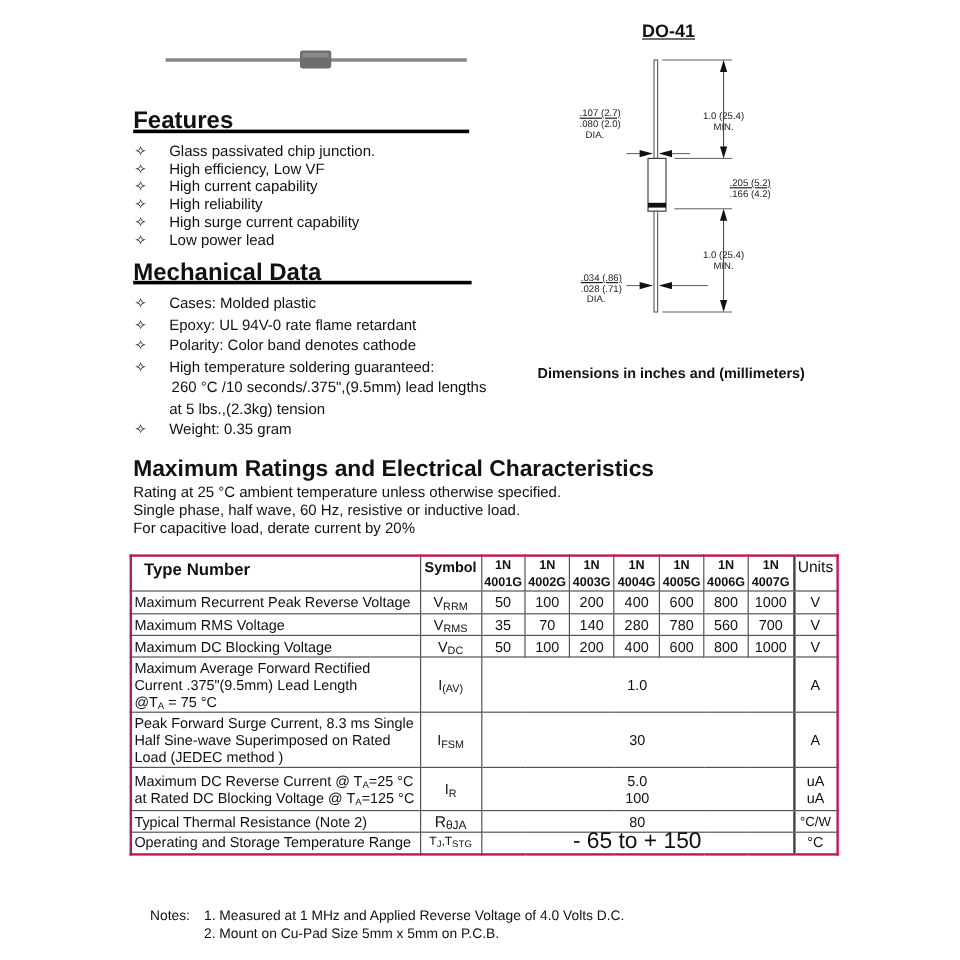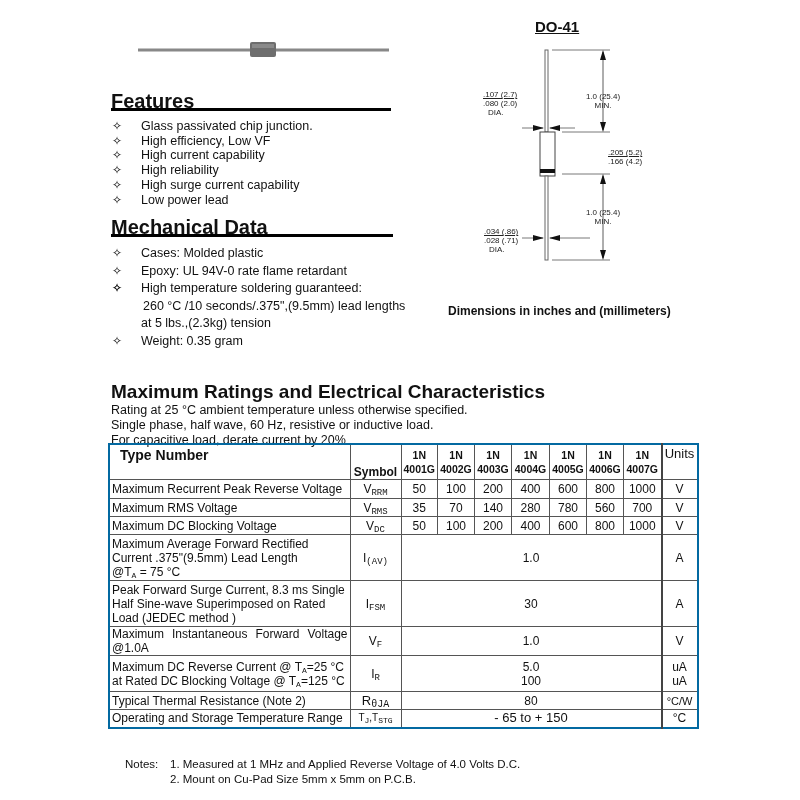--- a/index.html
+++ b/index.html
@@ -5,28 +5,28 @@
   html, body { margin:0; padding:0; background:#fff; }
   body { width:800px; height:800px; position:relative; overflow:hidden;
          font-family:"Liberation Sans", sans-serif; color:#111; }
   .abs { position:absolute; }
   .h2 { font-weight:bold; font-size:20px; line-height:22px; }
   .hr { position:absolute; height:3px; background:#000; }
   ul.bul { list-style:none; margin:0; padding:0; position:absolute; font-size:12.5px; }
   ul.bul li { position:relative; padding-left:29px; }
   ul.bul li .b { position:absolute; left:0; top:0; font-size:12px; }
   .intro { font-size:12.5px; line-height:15px; }
-  table.spec { position:absolute; left:108px; top:443px; border-collapse:collapse;
-               table-layout:fixed; font-size:12px; border:2px solid #0369a1; }
+  table.spec { position:absolute; left:108px; top:462px; border-collapse:collapse;
+               table-layout:fixed; font-size:12px; border:2px solid #be185d; }
   table.spec td { border:1px solid #555; padding:0 2px; text-align:center; vertical-align:middle; line-height:14px; }
   table.spec td.lbl { text-align:left; }
   table.spec td.just { text-align:justify; text-align-last:left; }
   table.spec td.unitcol { border-left:2px solid #444; }
   .hdrpart { font-weight:bold; font-size:10.5px; line-height:13px; }
-  sub { font-size:9px; vertical-align:-2px; line-height:0;font-family:Liberation Mono, monospace; }
+  sub { font-size:9px; vertical-align:-2px; line-height:0; }
   .small { font-size:8px; }
   .notes { font-size:11.5px; line-height:15px; }
   .dimtxt { font-size:8px; line-height:9px; color:#222; }
 </style>
 </head>
 <body>
 
 <div class="abs" style="left:136px;top:40px;width:255px;height:20px;">
   <svg width="255" height="20">
     <line x1="2" y1="10" x2="253" y2="10" stroke="#888" stroke-width="3"></line>
@@ -44,21 +44,21 @@
   <li><span class="b">✧</span><span>High reliability</span></li>
   <li><span class="b">✧</span><span>High surge current capability</span></li>
   <li><span class="b">✧</span><span>Low power lead</span></li>
 </ul>
 
 <div class="abs h2" style="left:111px;top:216px;">Mechanical Data</div>
 <div class="hr" style="left:111px;top:234px;width:282px;"></div>
 <ul class="bul" style="left:112px;top:245px;line-height:17.5px;">
   <li><span class="b">✧</span><span>Cases: Molded plastic</span></li>
   <li><span class="b">✧</span><span>Epoxy: UL 94V-0 rate flame retardant</span></li>
-  <li><span class="b">✧</span></li>
+  <li><span class="b">✧</span><span>Polarity: Color band denotes cathode</span></li>
   <li><span class="b">✧</span><span>High temperature soldering guaranteed:</span>
     <div style="padding-left:2px;">260 °C /10 seconds/.375",(9.5mm) lead lengths</div>
     <div>at 5 lbs.,(2.3kg) tension</div>
   </li>
   <li><span class="b">✧</span><span>Weight: 0.35 gram</span></li>
 </ul>
 
 <div class="abs" style="left:535px;top:18px;font-weight:bold;font-size:15px;text-decoration:underline;">DO-41</div>
 <svg class="abs" style="left:440px;top:40px;" width="240" height="240">
 
@@ -131,21 +131,21 @@
       <col style="width:37px">
       <col style="width:38px">
     <col style="width:37px">
       <col style="width:37px">
       <col style="width:38px">
       <col style="width:36px">
   </colgroup>
   <tbody>
       <tr style="height:29px;">
     <td class="lbl" style="font-weight:bold;font-size:14px;padding-left:10px;vertical-align:top;padding-top:3px;">Type Number</td>
-    <td style="font-weight:bold;vertical-align:top;padding-top:20px;text-align:center;">Symbol</td>
+    <td style="font-weight:bold;vertical-align:top;padding-top:2px;text-align:center;">Symbol</td>
     <td class="hdrpart">
           <div>1N</div>
           <div>4001G</div>
         </td>
     <td class="hdrpart">
           <div>1N</div>
           <div>4002G</div>
         </td>
     <td class="hdrpart">
           <div>1N</div>
@@ -218,26 +218,20 @@
   <tr style="height:46px;">
     <td class="lbl">
       <div>Peak Forward Surge Current, 8.3 ms Single</div>
       <div>Half Sine-wave Superimposed on Rated</div>
       <div>Load (JEDEC method )</div>
     </td>
     <td><span>I</span><sub>FSM</sub></td>
     <td colspan="7">30</td>
     <td class="unitcol">A</td>
   </tr>
-  <tr style="height:29px;">
-    <td class="lbl just">Maximum Instantaneous Forward Voltage @1.0A</td>
-    <td><span>V</span><sub>F</sub></td>
-    <td colspan="7">1.0</td>
-    <td class="unitcol">V</td>
-  </tr>
   <tr style="height:36px;">
     <td class="lbl">
       <div><span>Maximum DC Reverse Current @ T</span><sub class="small">A</sub><span>=25 °C</span></div>
       <div><span>at Rated DC Blocking Voltage @ T</span><sub class="small">A</sub><span>=125 °C</span></div>
     </td>
     <td><span>I</span><sub>R</sub></td>
     <td colspan="7">
           <div>5.0</div>
           <div>100</div>
         </td>
@@ -248,21 +242,21 @@
   </tr>
   <tr style="height:18px;">
     <td class="lbl">Typical Thermal Resistance (Note 2)</td>
     <td style="font-size:13px;"><span>R</span><sub style="font-size:10px;">θJA</sub></td>
     <td colspan="7">80</td>
     <td class="unitcol" style="font-size:11px;">°C/W</td>
   </tr>
   <tr style="height:18px;">
     <td class="lbl">Operating and Storage Temperature Range</td>
     <td style="font-size:10px;"><span>T</span><sub class="small">J</sub><span>,T</span><sub class="small">STG</sub></td>
-    <td colspan="7" style="font-size:13px;">- 65 to + 150</td>
+    <td colspan="7" style="font-size:19px;">- 65 to + 150</td>
     <td class="unitcol">°C</td>
   </tr>
 </tbody>
   </table>
 
 <div class="abs notes" style="left:125px;top:757px;">Notes:</div>
 <div class="abs notes" style="left:170px;top:757px;">
   <div>1. Measured at 1 MHz and Applied Reverse Voltage of 4.0 Volts D.C.</div>
   <div>2. Mount on Cu-Pad Size 5mm x 5mm on P.C.B.</div>
 </div>

